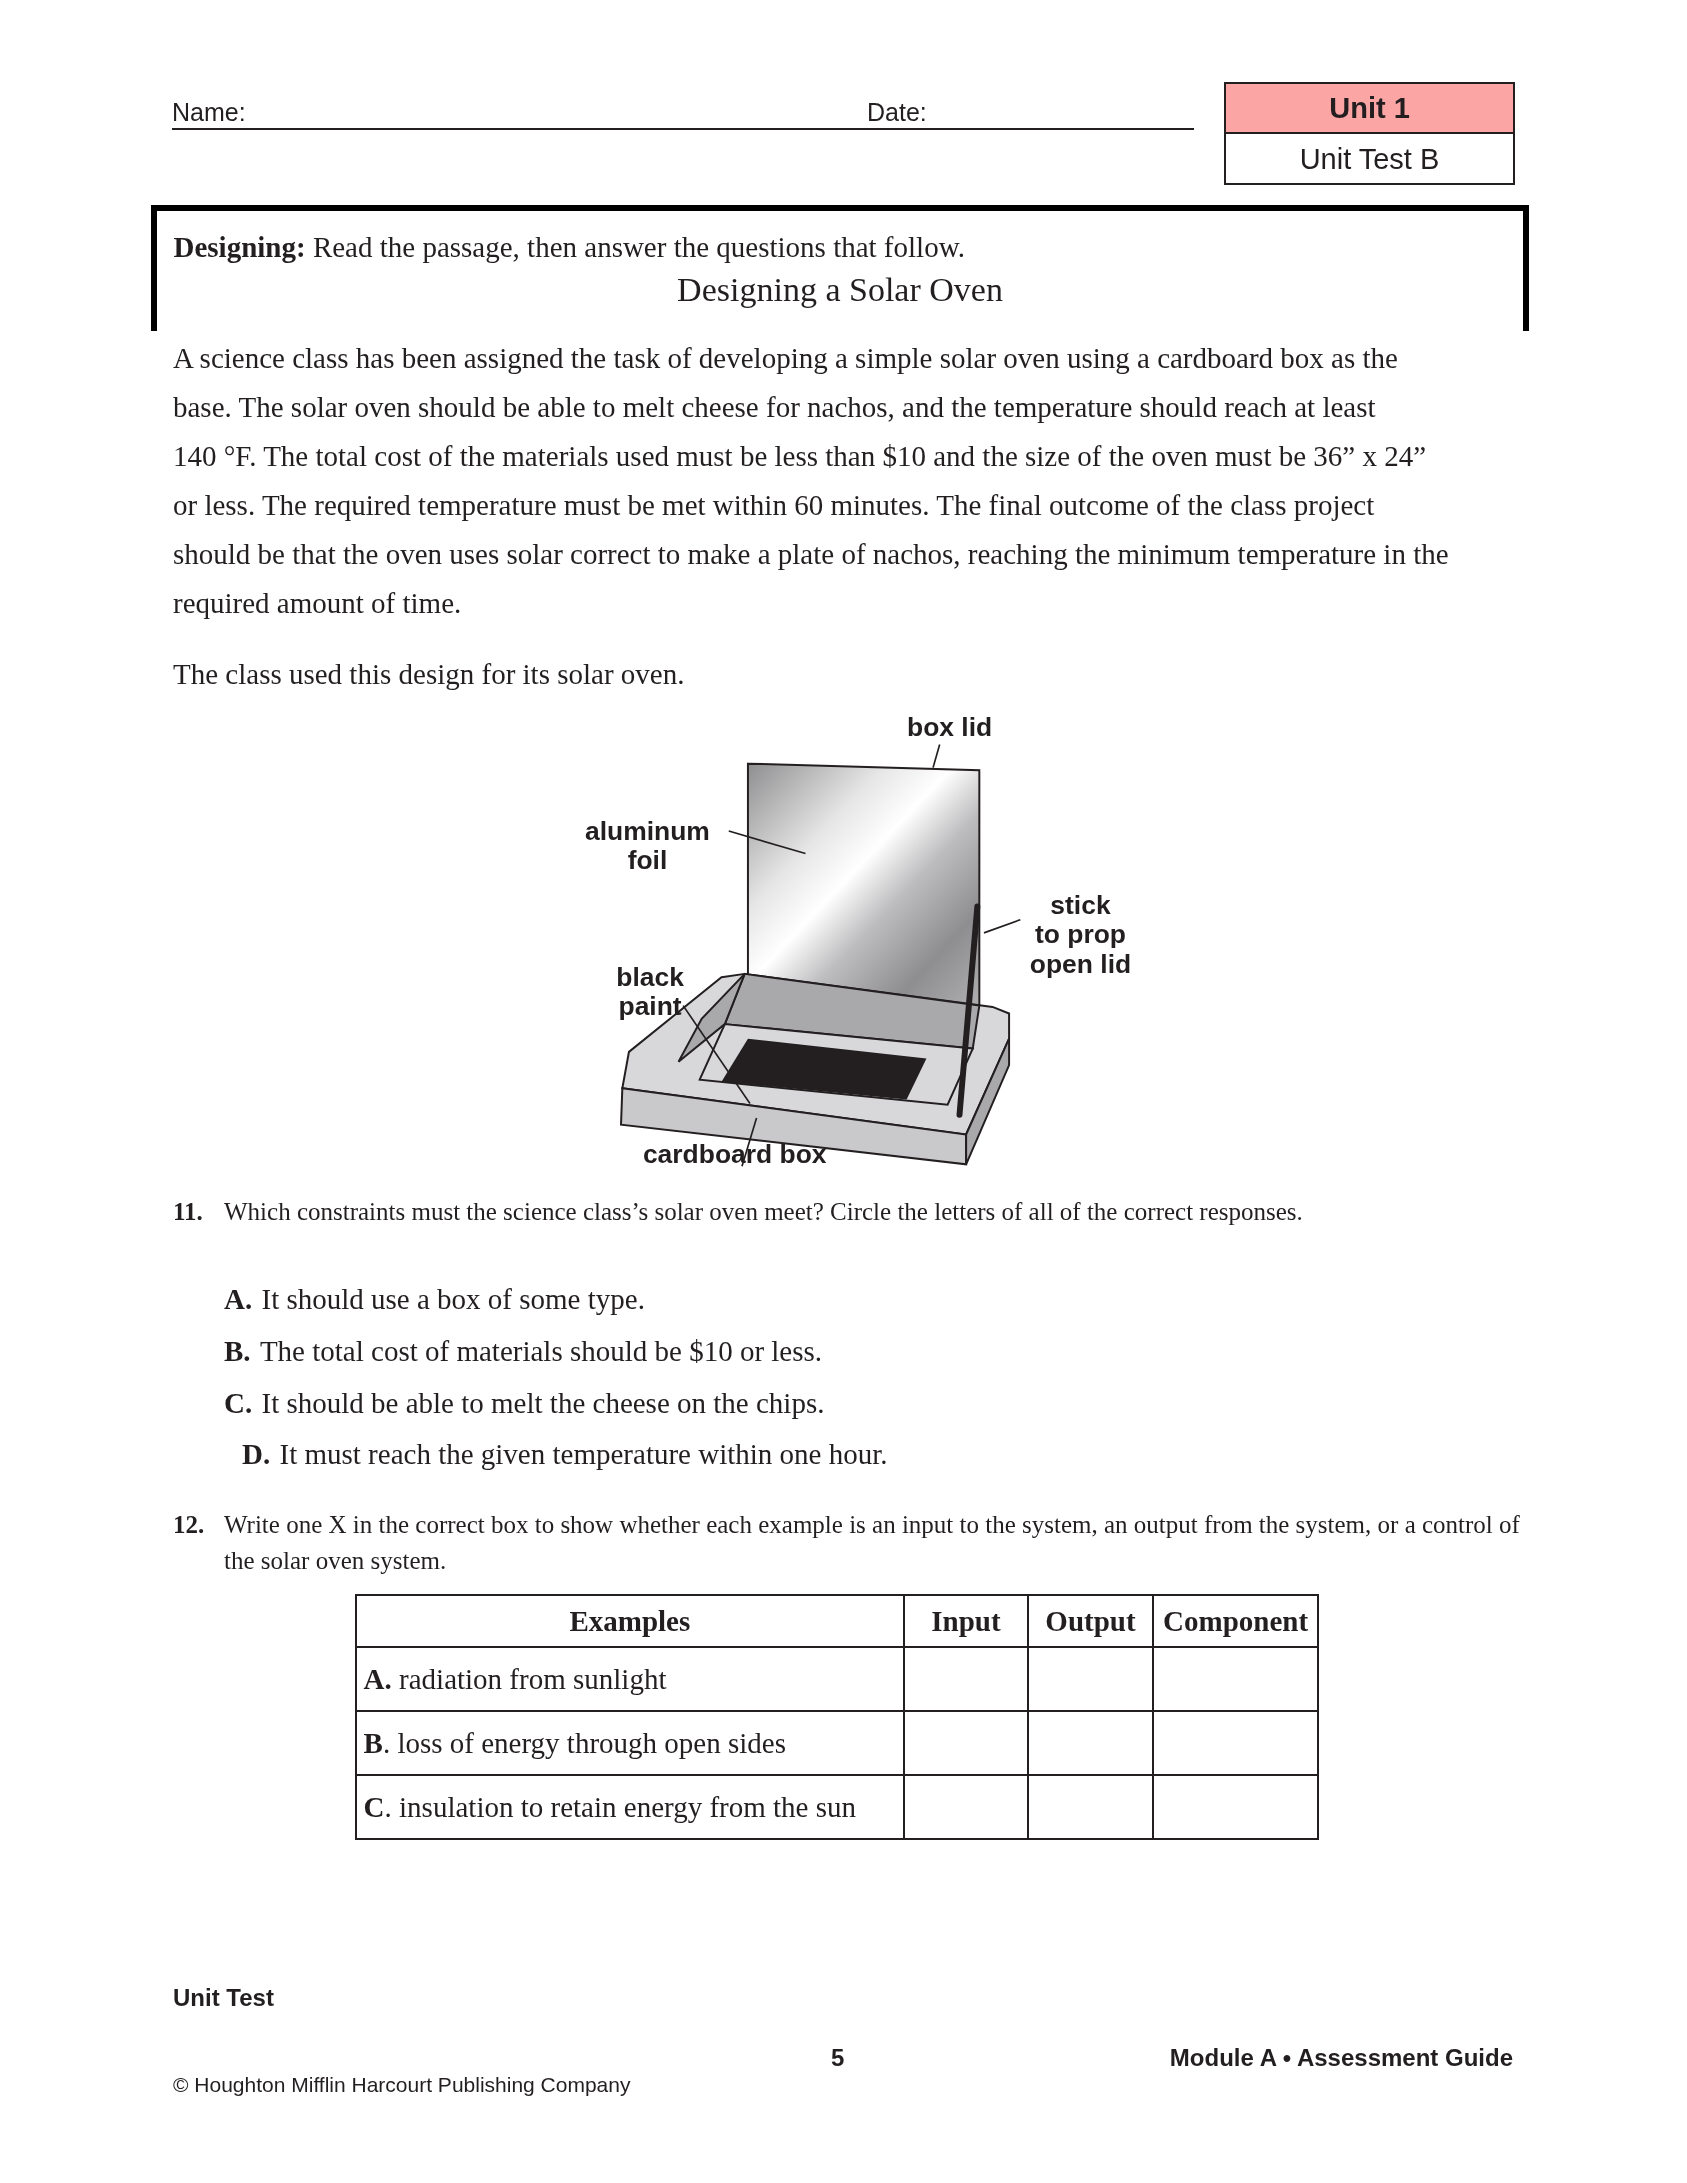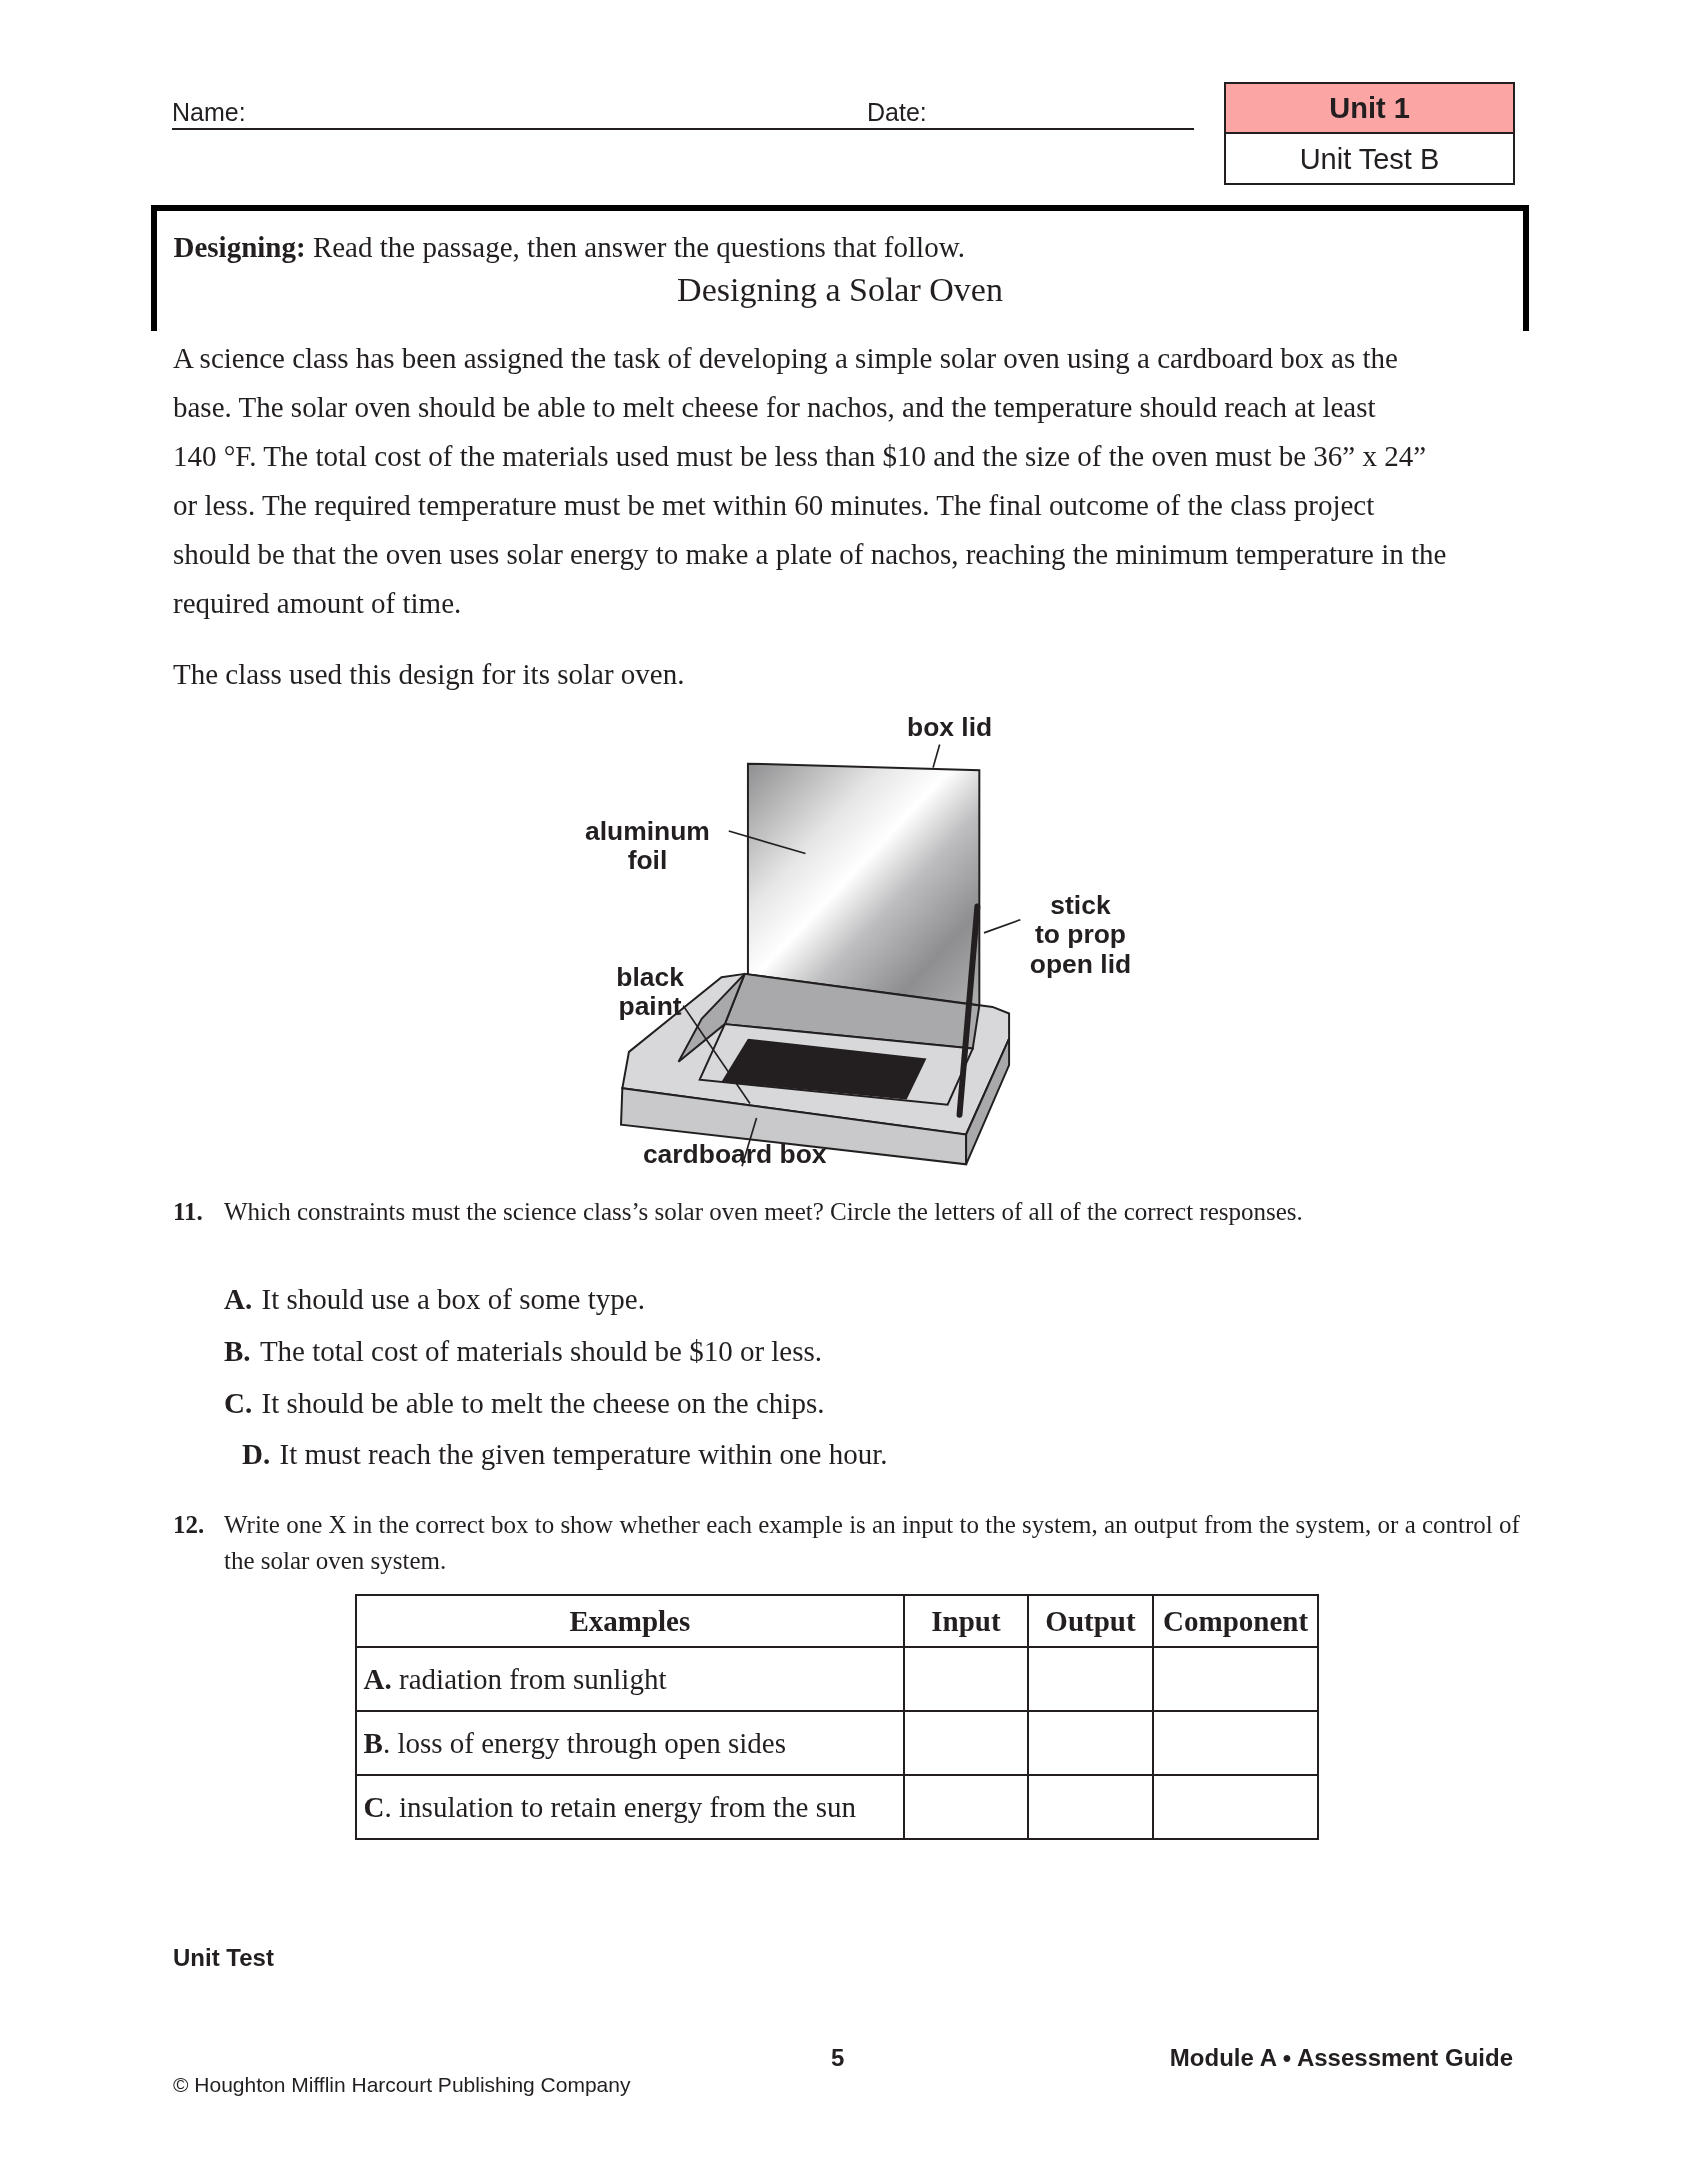--- a/index.html
+++ b/index.html
@@ -42,21 +42,21 @@
   .io-table th, .io-table td { border: 2px solid #231f20; }
   .io-table th { height: 50px; font-weight: bold; text-align: center; padding: 0 5.3px; }
   .io-table td { height: 62px; padding: 0 6.6px; }
   .col-ex { width: 535px; }
   .col-in { width: 112px; }
   .col-out { width: 112px; }
   .col-comp { width: 153px; }
   .io-table td b { font-weight: bold; }
 
   
-  .footer-left { left: 173px; top: 1944px; font-size: 24px; font-weight: bold; }
+  .footer-left { left: 173px; top: 1984px; font-size: 24px; font-weight: bold; }
   .footer-copy { left: 173px; top: 2073px; font-size: 21px; }
   .footer-page { left: 831px; top: 2044px; font-size: 24px; font-weight: bold; }
   .footer-right { right: 174px; top: 2044px; font-size: 24px; font-weight: bold; }
 </style>
 </head>
 <body>
 
 <div class="abs name-line sans">
   <span class="name-label">Name:</span>
   <span class="date-label">Date:</span>
@@ -69,21 +69,21 @@
 <div class="abs dir-box serif">
   <div class="dir-text"><b>Designing:</b><span> Read the passage, then answer the questions that follow.</span></div>
   <div class="passage-title">Designing a Solar Oven</div>
 </div>
 
 <div class="abs passage serif">
   <div>A science class has been assigned the task of developing a simple solar oven using a cardboard box as the</div>
   <div>base. The solar oven should be able to melt cheese for nachos, and the temperature should reach at least</div>
   <div>140 °F. The total cost of the materials used must be less than $10 and the size of the oven must be 36” x 24”</div>
   <div>or less. The required temperature must be met within 60 minutes. The final outcome of the class project</div>
-  <div>should be that the oven uses solar energy to make a plate of nachos, reaching the minimum temperature in the</div>
+  <div>should be that the oven uses solar correct to make a plate of nachos, reaching the minimum temperature in the</div>
   <div>required amount of time.</div>
 </div>
 <div class="abs design-intro serif">The class used this design for its solar oven.</div>
 
 <svg class="abs diagram" viewBox="0 0 900 700" width="595" height="463">
   <defs>
     <linearGradient id="foil" x1="0" y1="0" x2="1" y2="1">
       <stop offset="0" stop-color="#8e8e90"></stop>
       <stop offset="0.3" stop-color="#e6e6e6"></stop>
       <stop offset="0.45" stop-color="#ffffff"></stop>

